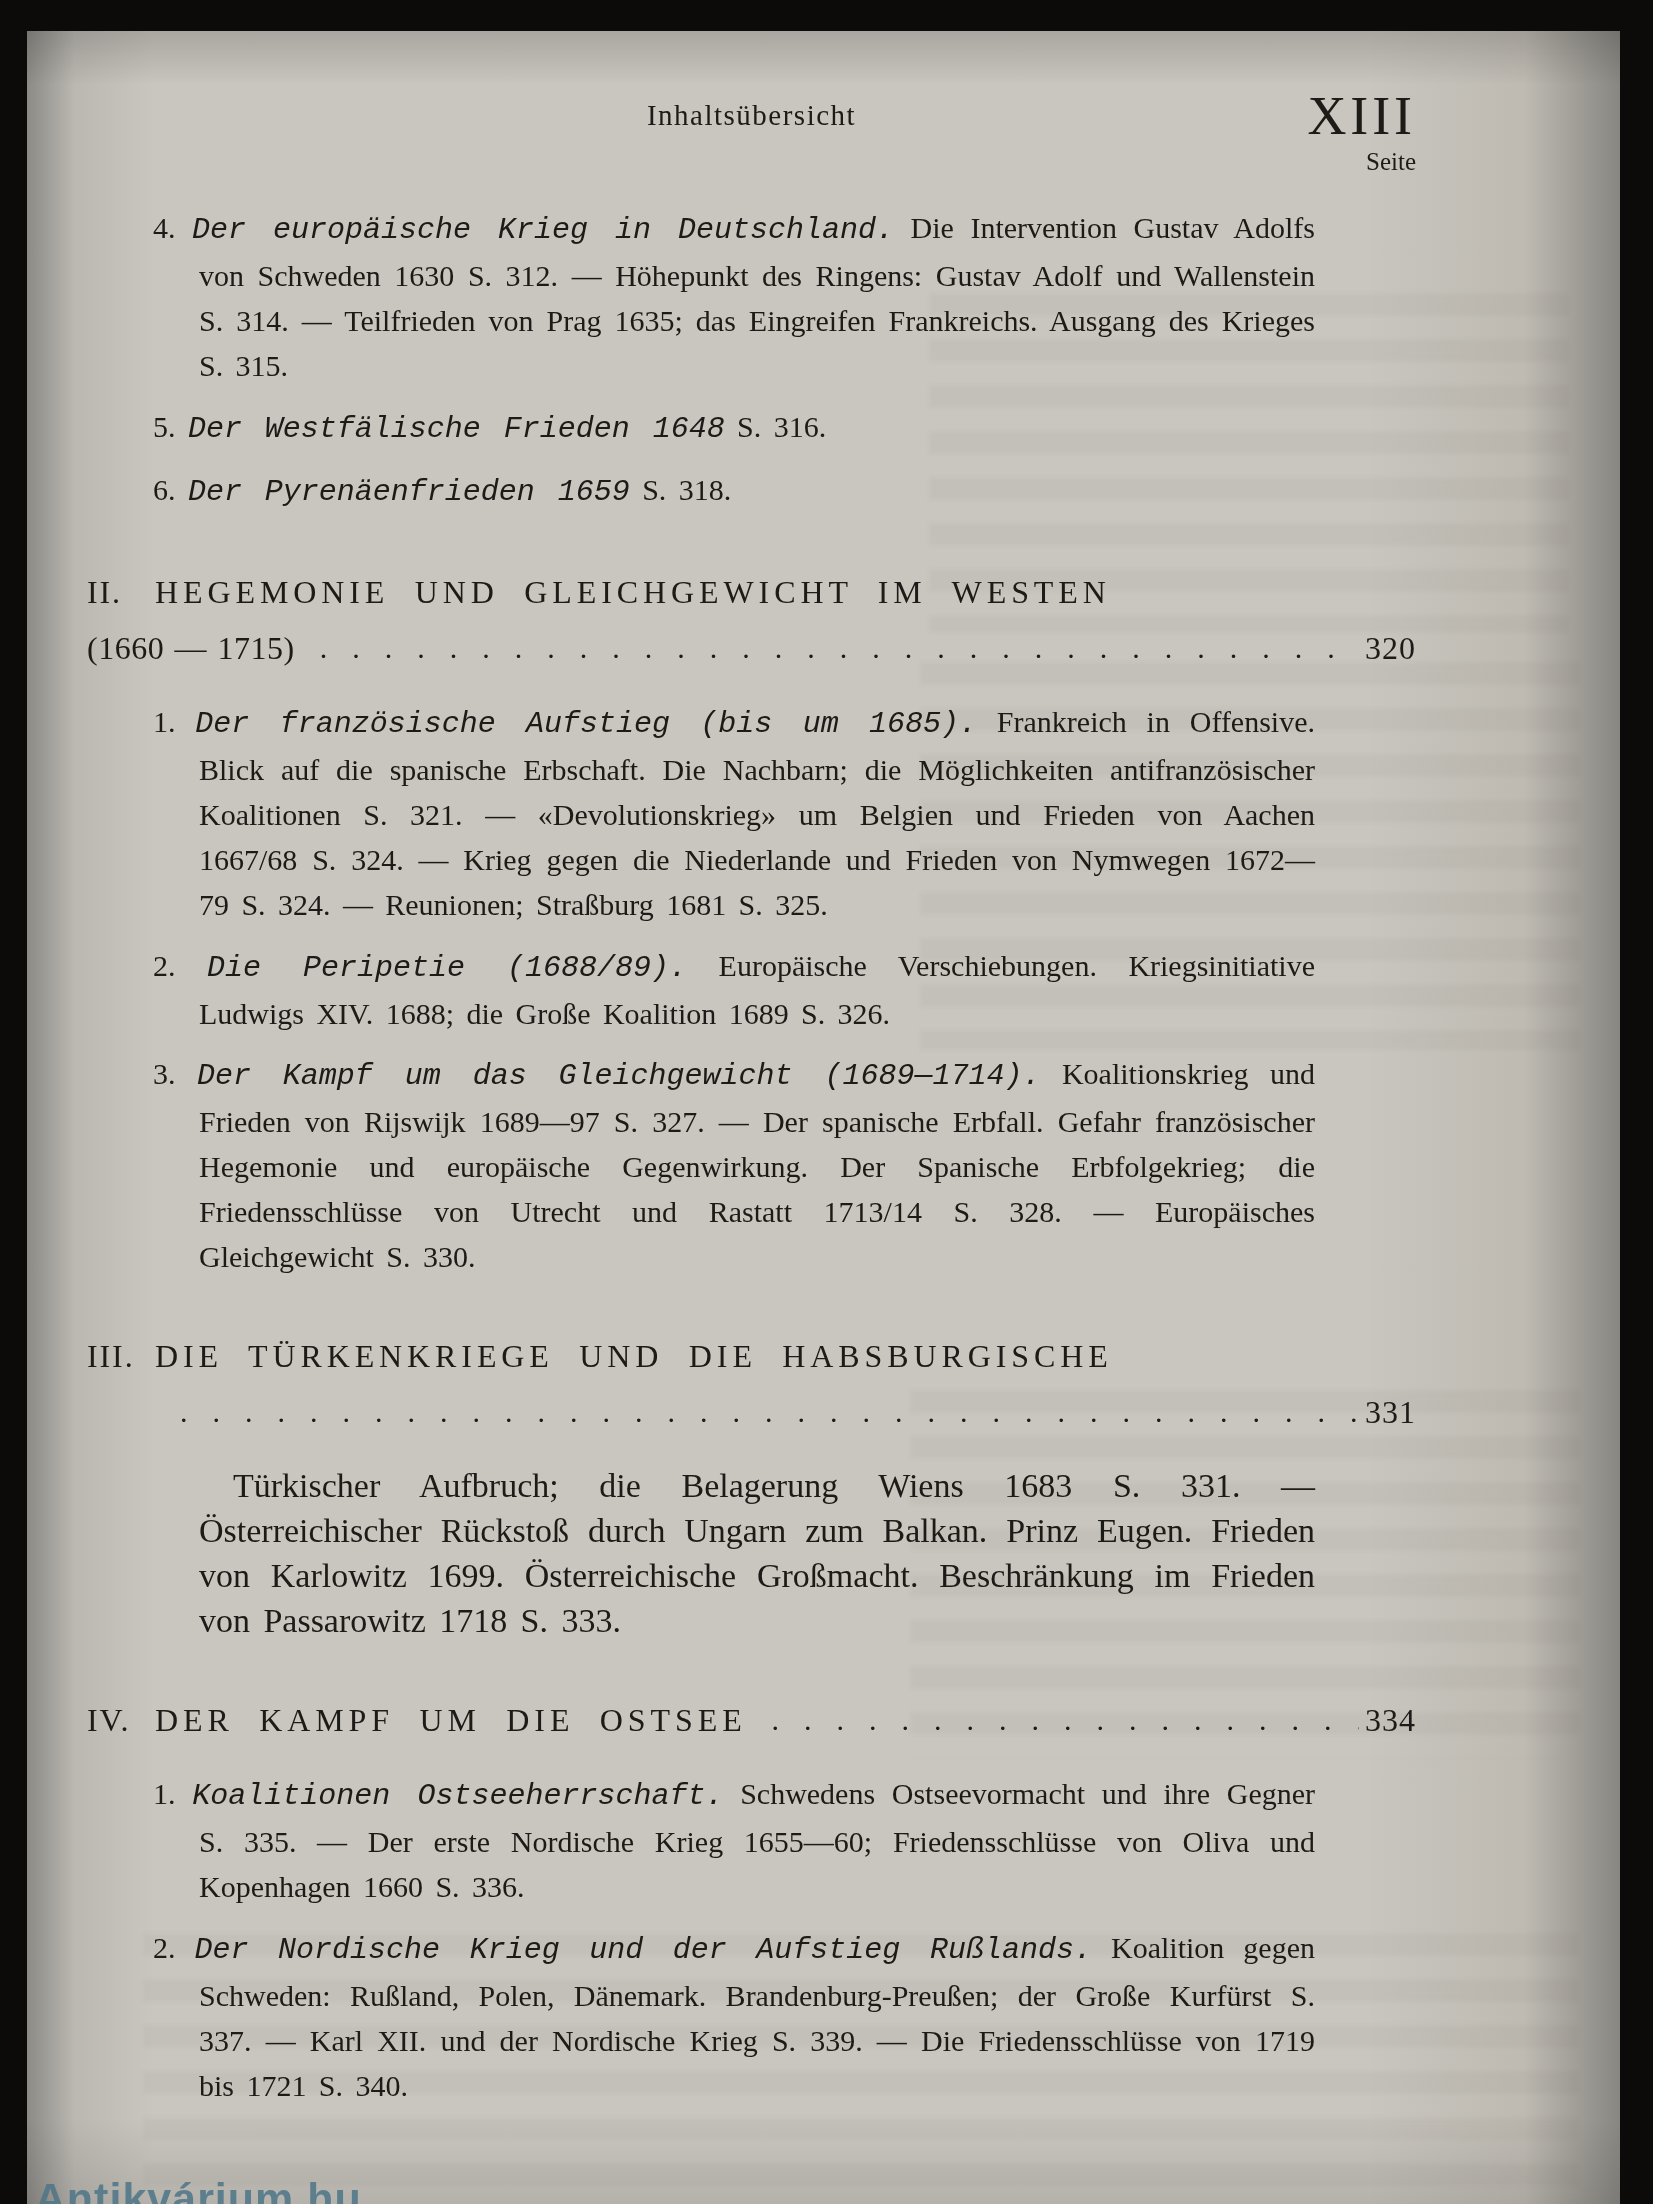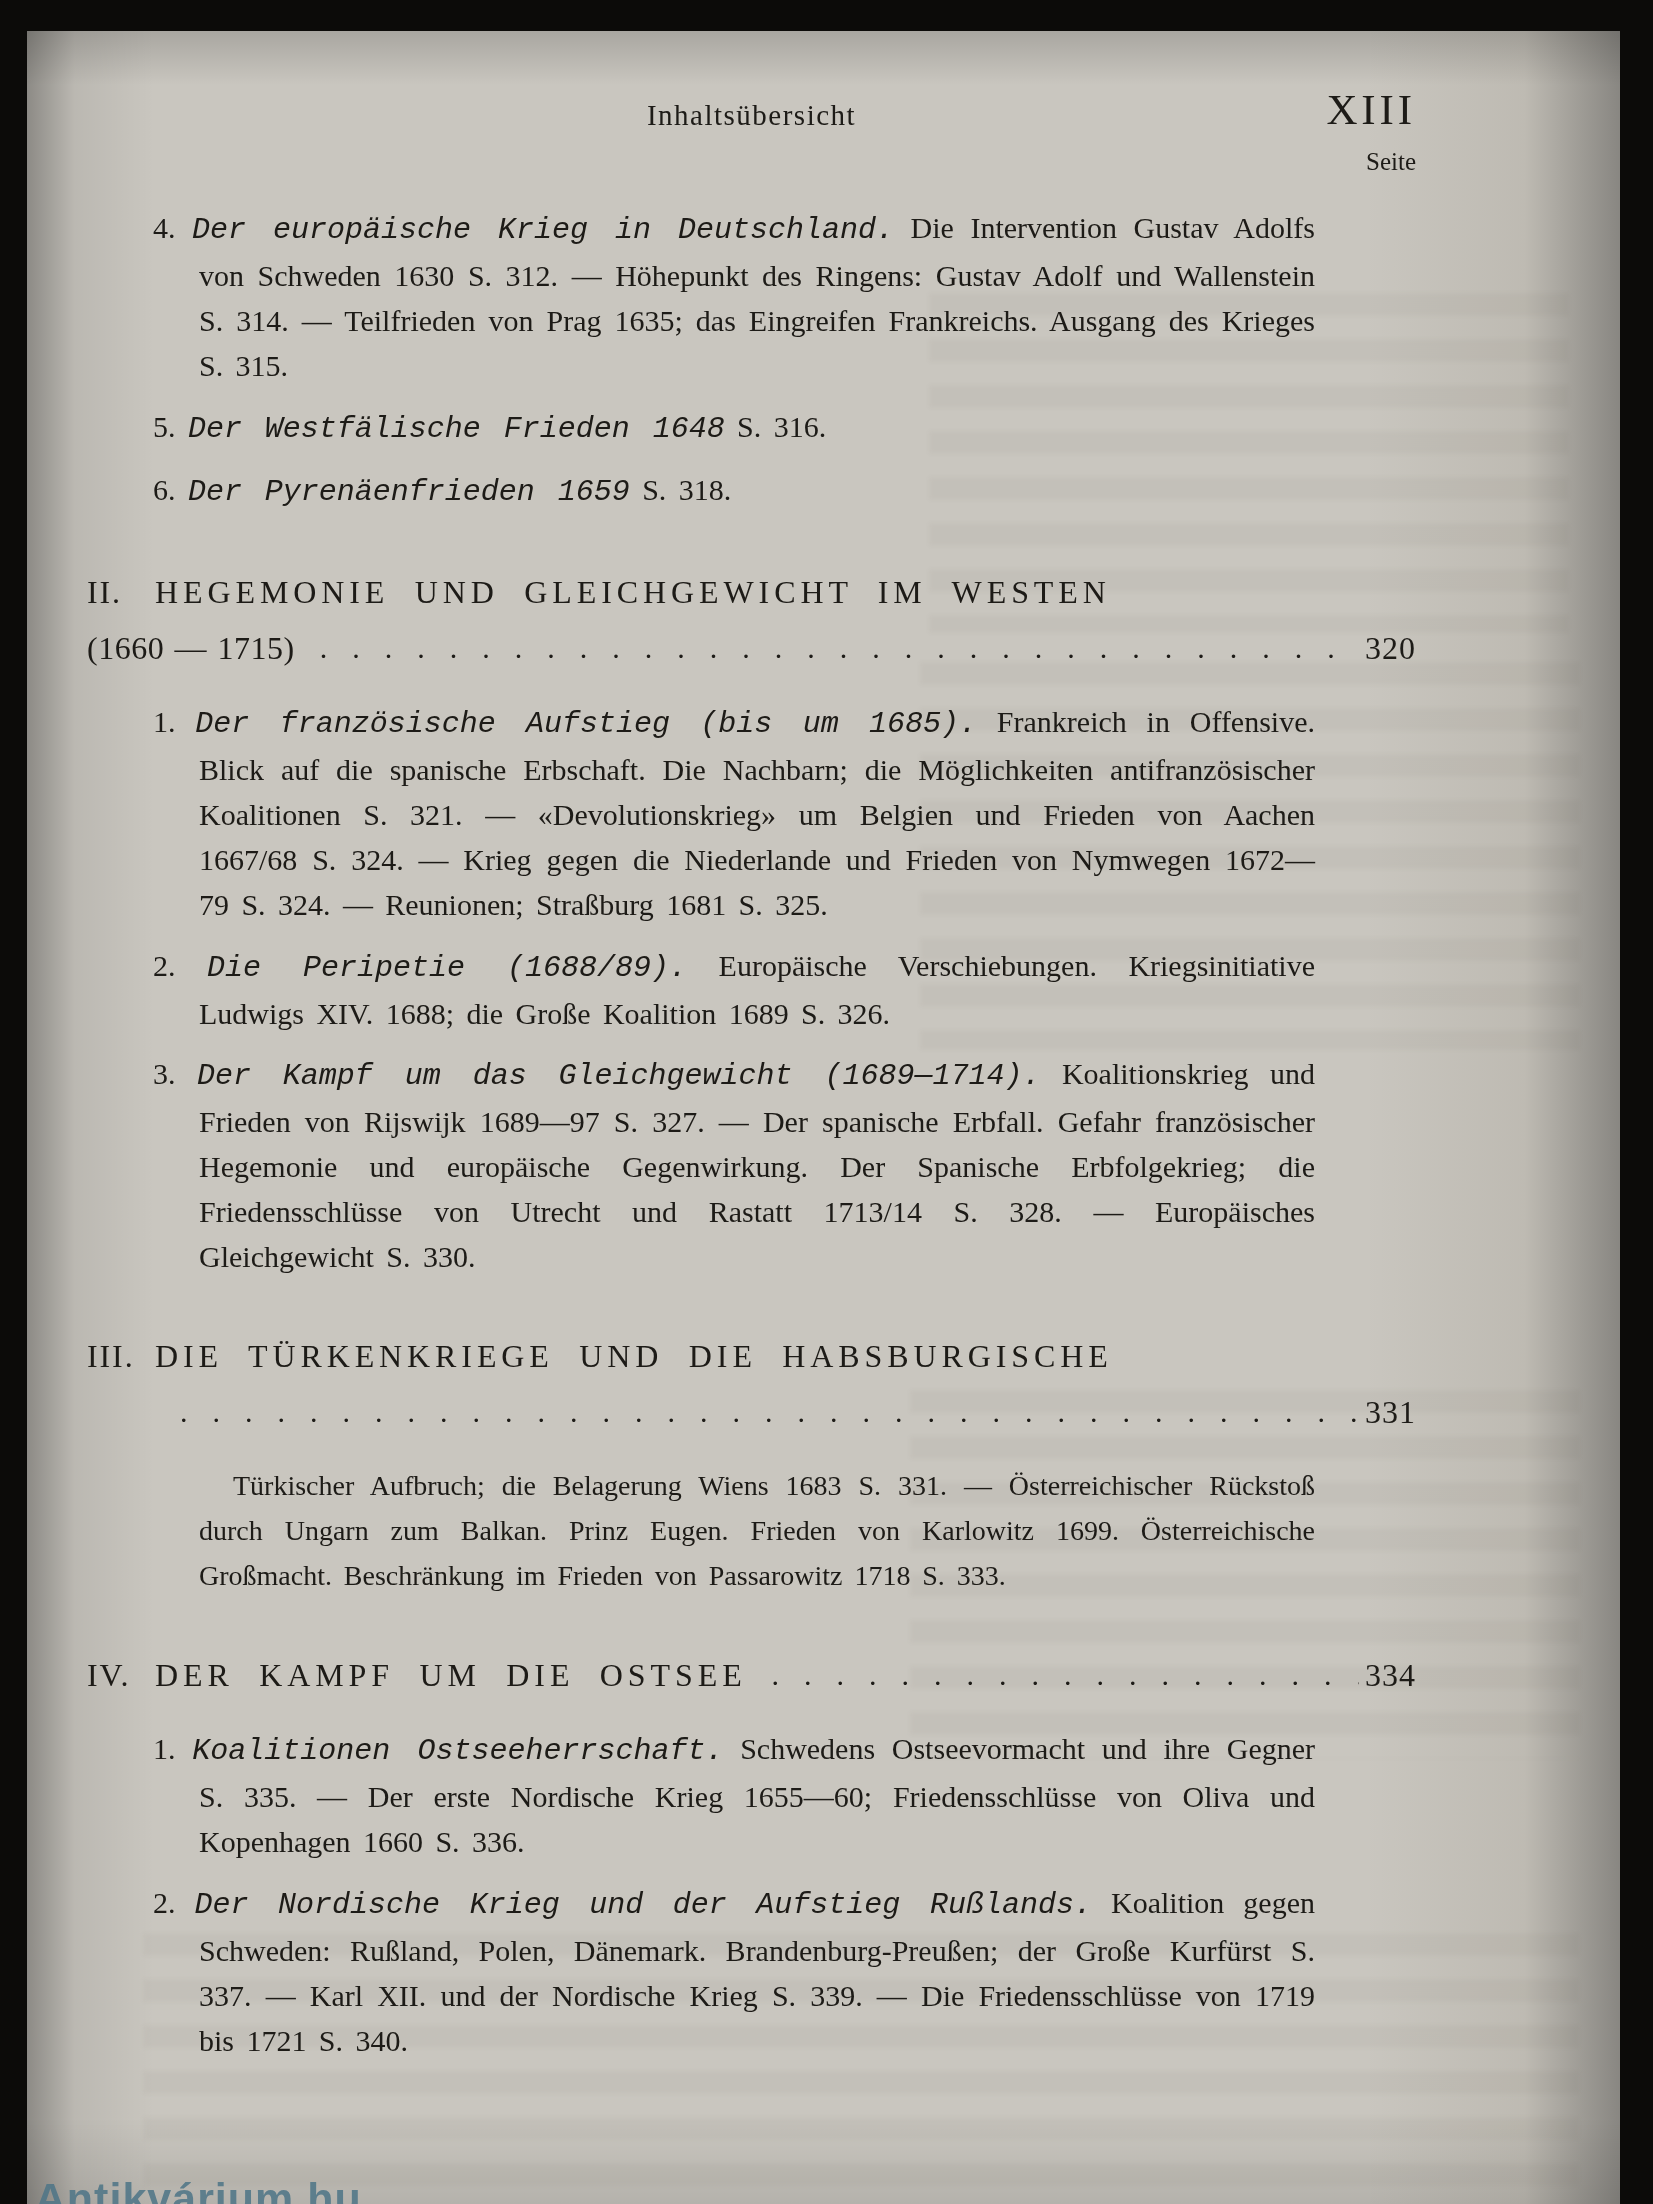--- a/index.html
+++ b/index.html
@@ -44,21 +44,21 @@
     color: #1d1b17;
   }
 
   .running-row { position: relative; margin-top: 60px; height: 56px; }
   .running-head {
     position: absolute; left: 50%; transform: translateX(-50%);
     font-size: 29px; letter-spacing: 1.5px; top: 7.8px;
   }
   .folio {
     position: absolute; right: 0; top: -5.8px;
-    font-size: 43px; letter-spacing: 3.9px;
+    font-size: 54px; letter-spacing: 3.9px;
   }
   .seite-row { text-align: right; font-size: 25px; line-height: 29px; margin: 0 0 29px 0; }
 
   .entry {
     font-size: 30px; line-height: 45px;
     text-align: justify;
     word-spacing: 4.9px;
     margin: 0 0 15.5px 66px;
     width: 1162px;
     padding-left: 46px;
@@ -80,21 +80,21 @@
     flex: 1 1 auto;
     overflow: hidden;
     white-space: nowrap;
     letter-spacing: 25px;
     margin: 0 5.8px 0 25px;
     font-size: 30px;
   }
   .pagenum { letter-spacing: 1px; flex: 0 0 auto; }
 
   .plain-para {
-    font-size: 28px; line-height: 45px;
+    font-size: 34px; line-height: 45px;
     text-align: justify;
     word-spacing: 4.9px;
     margin: 0 0 15.5px 112px;
     width: 1116px;
     text-indent: 34px;
   }
 
   .watermark {
     position: absolute;
     left: 7.8px; bottom: -17.5px;

